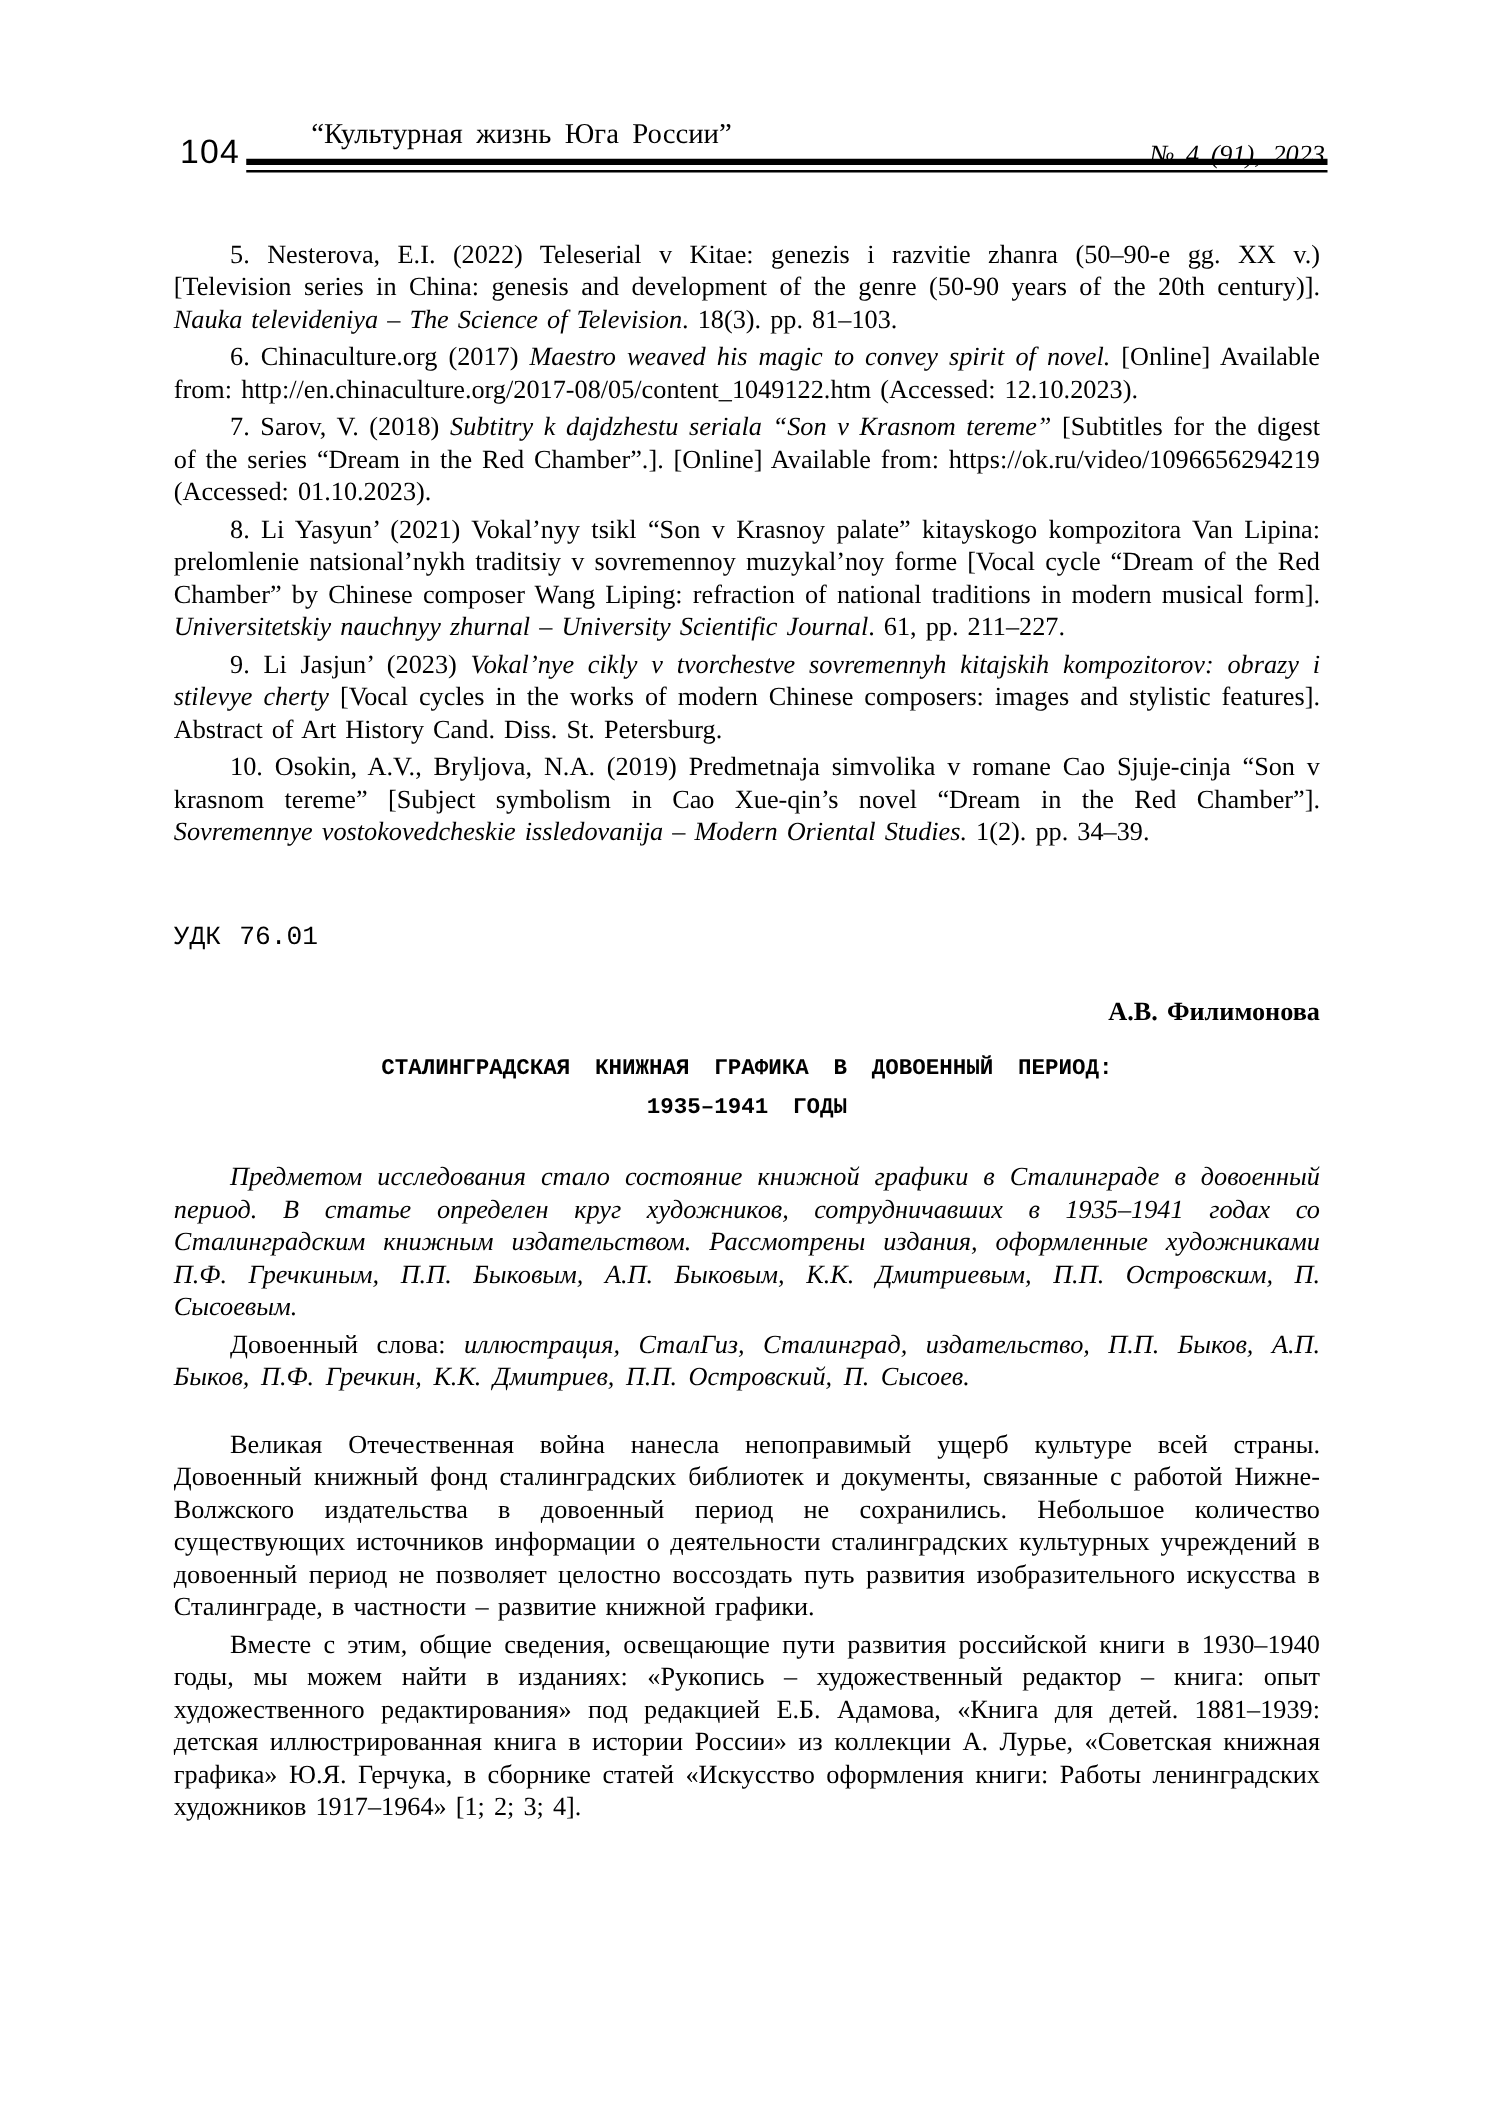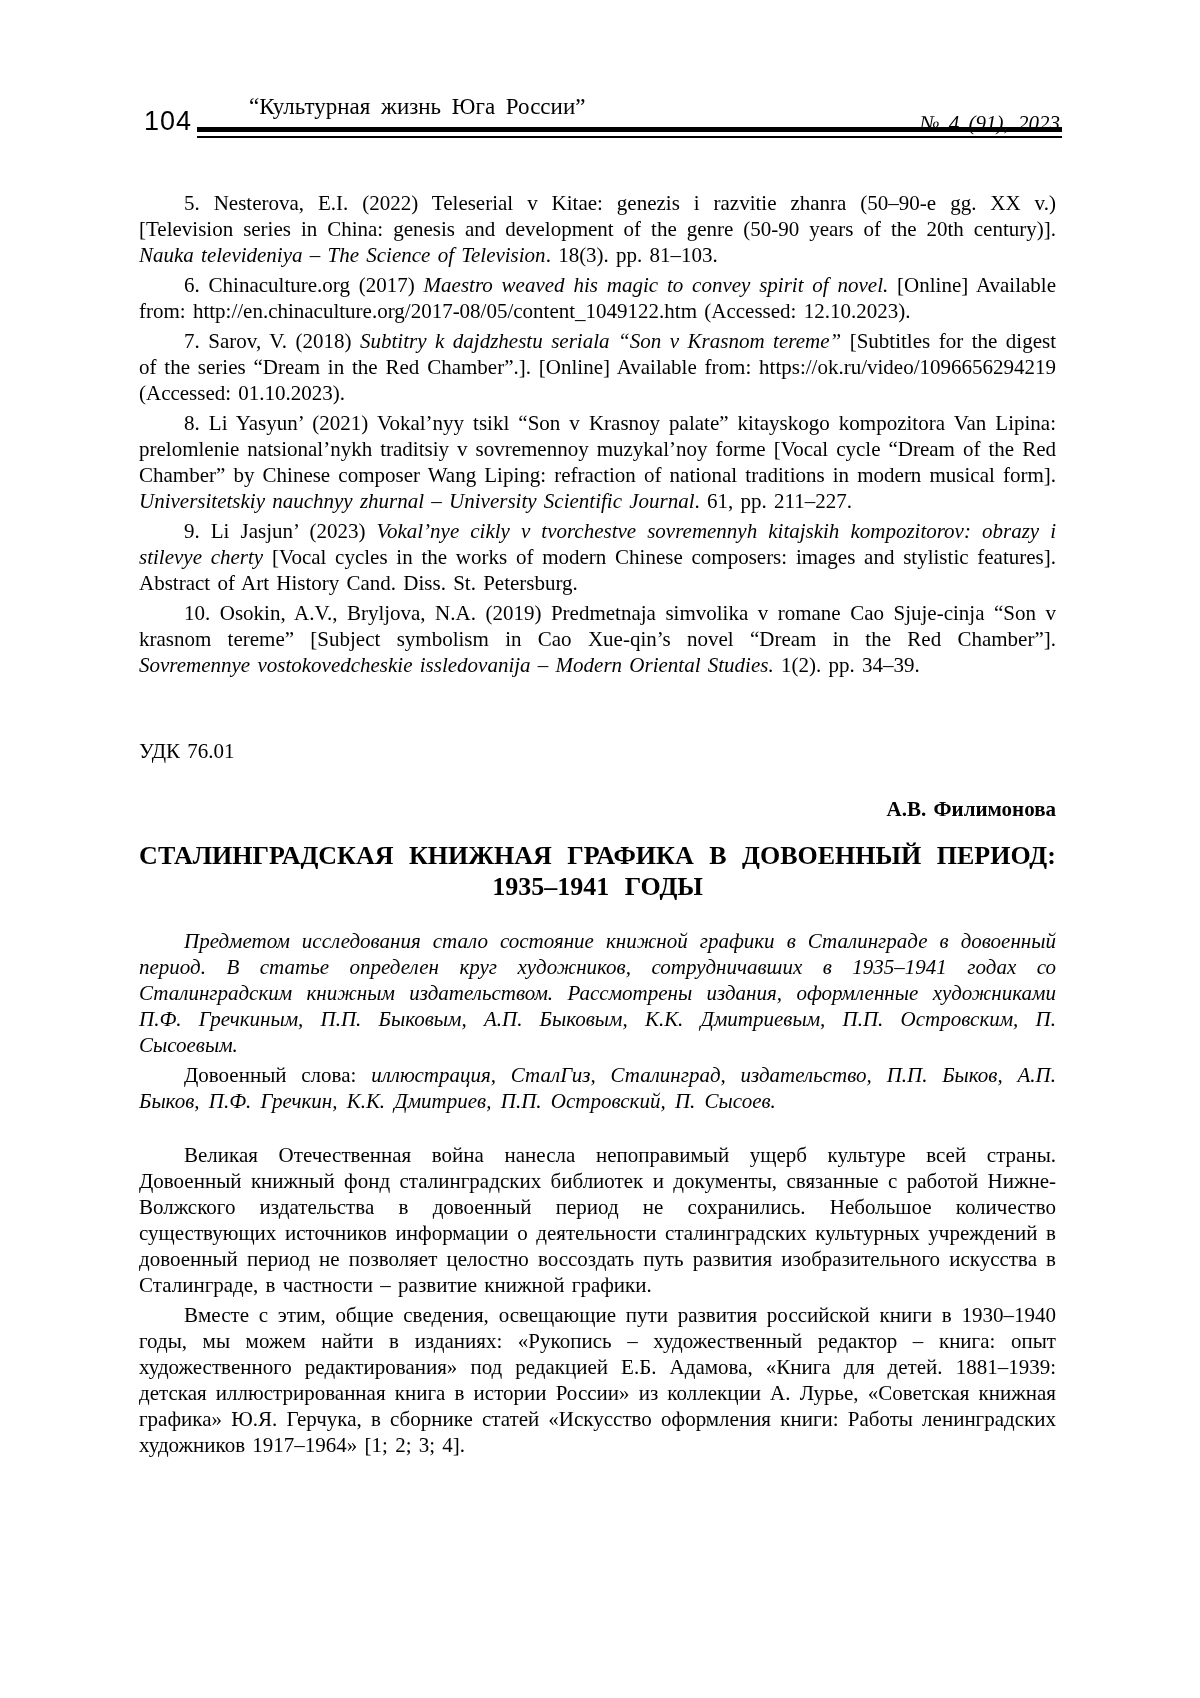--- a/index.html
+++ b/index.html
@@ -32,32 +32,33 @@
 
   
   .content {
     position: absolute; left: 135px; top: 186px; width: 925px;
     font-size: 21px; line-height: 26px; text-align: justify;
   }
   .content p { margin: 4px; word-spacing: 2px; }
   .it { font-style: italic; }
   .ref { text-indent: 45px; }
 
-  .meta { margin-top: 60px; }
+  .meta { margin-top: 60px; font-family: Liberation Mono, monospace; }
   .meta p { text-indent: 0; text-align: left; }
 
   .author {
     margin-top: 32px !important;
     text-align: right; text-indent: 0;
     font-weight: bold; word-spacing: 6px;
   }
   .title {
     margin: 18px 0 0 0; text-align: center;
-    font-weight: bold; font-size: 26px; line-height: 31px;
+    font-weight: bold; font-size: 18px; line-height: 31px;
     word-spacing: 9px;
+    font-family: Liberation Mono, monospace;
   }
   .abstract {
     margin-top: 26px !important;
     font-style: italic; text-indent: 45px; word-spacing: 4px !important;
   }
   .keywords { text-indent: 45px; word-spacing: 4px !important; }
   .body-para { text-indent: 45px; }
   .body-para.first { margin-top: 28px !important; }
 </style>
 </head>

